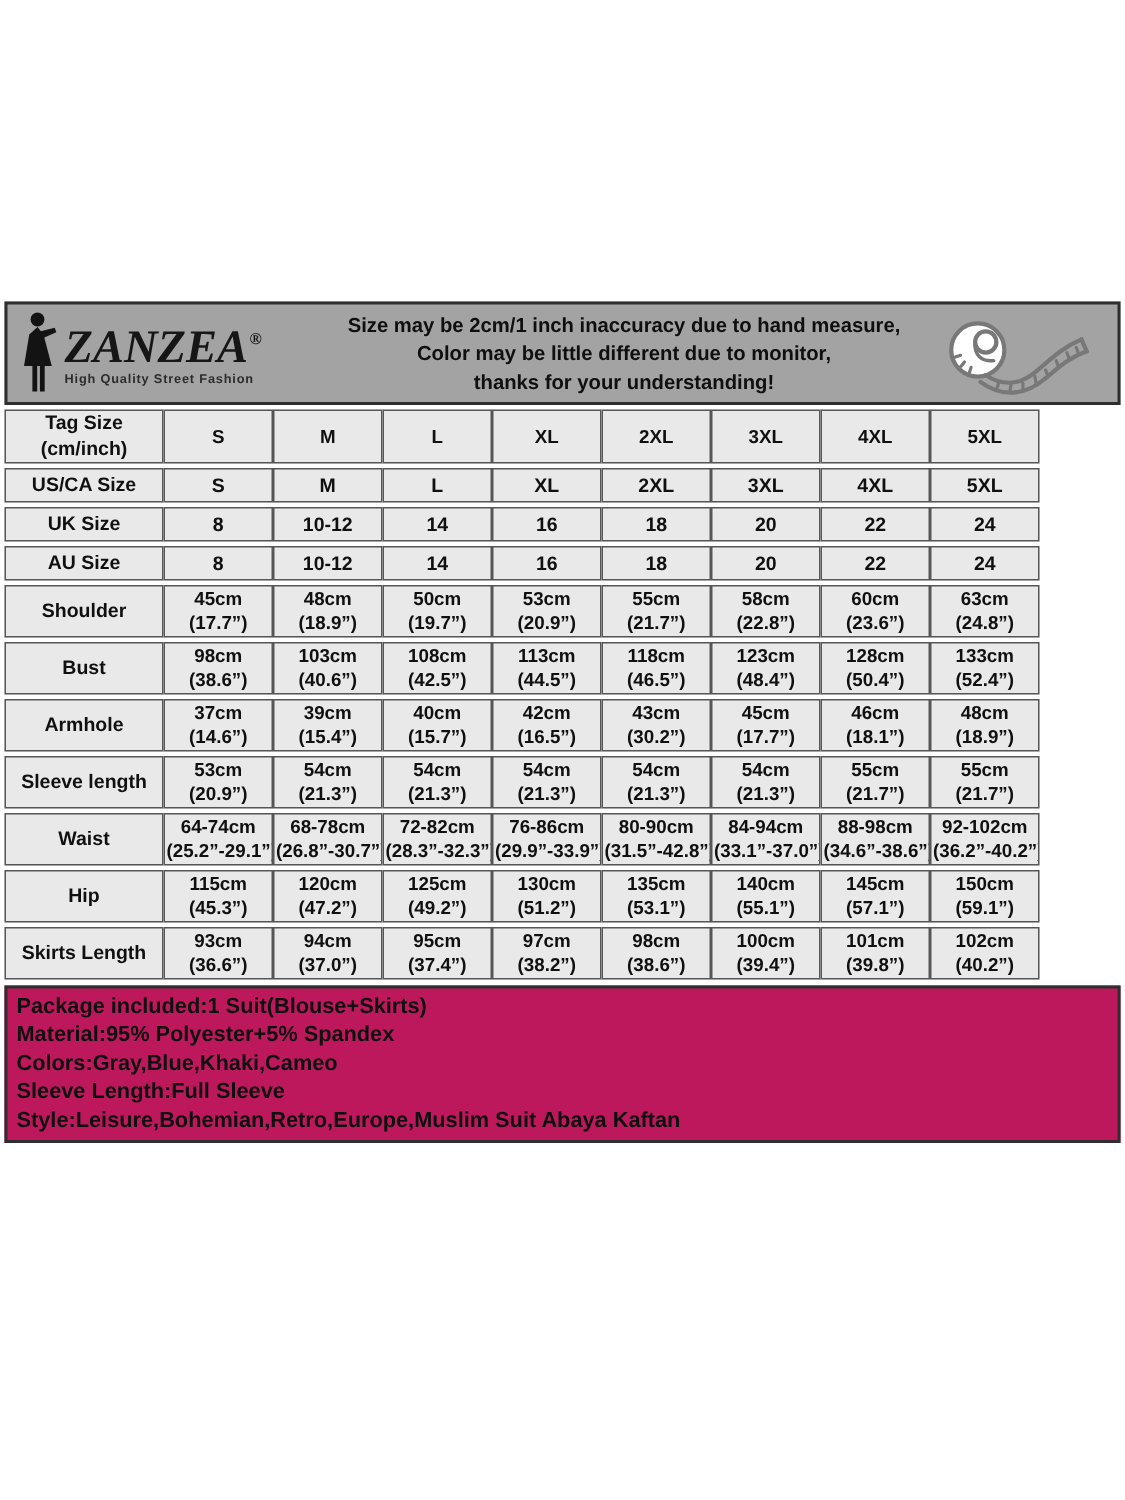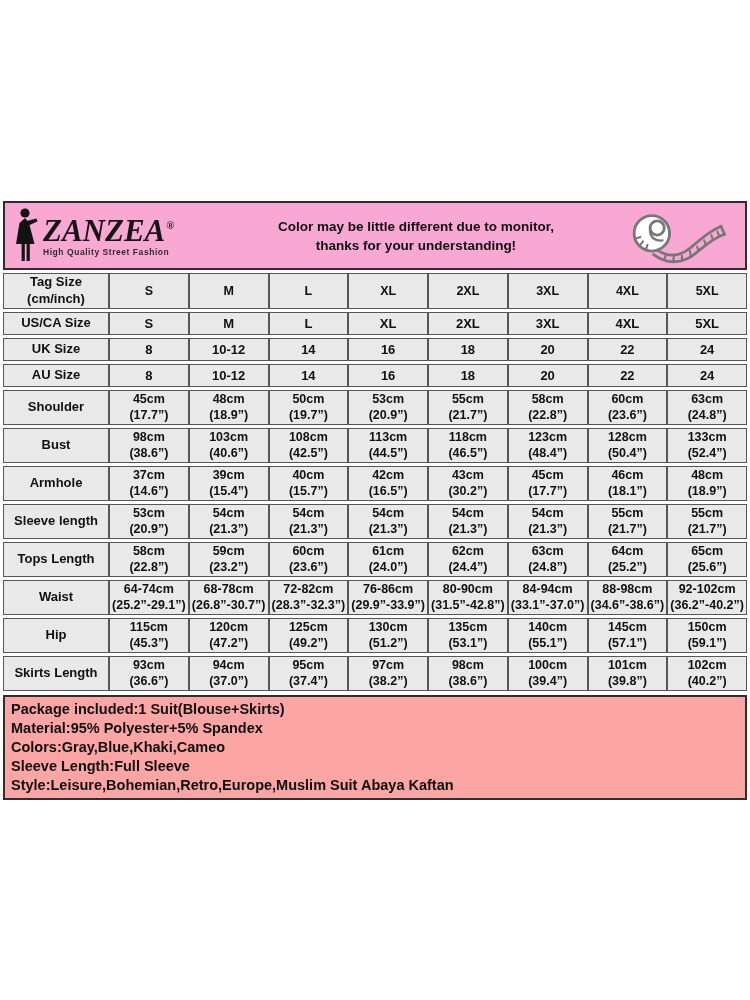--- a/index.html
+++ b/index.html
@@ -5,55 +5,55 @@
   html,body{margin:0;padding:0;}
   body{
     width:750px;height:1000px;background:#ffffff;
     font-family:"Liberation Sans",sans-serif;color:#111;
     position:relative;overflow:hidden;
   }
   .content{position:absolute;left:3px;top:201px;width:744px;}
 
   
   .header-box{
-    box-sizing:border-box;height:69px;border:2px solid #2e2e2e;background:#f9a8d4;
+    box-sizing:border-box;height:69px;border:2px solid #2e2e2e;background:#a3a3a3;
     display:flex;align-items:center;padding:0 8px;
   }
   .logo{display:flex;align-items:center;width:212px;flex:0 0 auto;}
   .logo-figure{flex:0 0 auto;margin-right:2px;}
   .logo-text{display:flex;flex-direction:column;align-items:flex-start;line-height:1;}
   .wordmark{
     font-family:"Liberation Serif",serif;font-weight:bold;font-style:italic;
     font-size:31px;letter-spacing:0px;color:#161616;white-space:nowrap;
   }
   .wordmark .reg{font-size:11px;vertical-align:super;font-style:normal;margin-left:1px;}
   .tagline{font-size:8.5px;font-weight:bold;color:#2c2c2c;letter-spacing:.55px;margin-top:2px;}
   .disclaimer{
     flex:1 1 auto;text-align:center;font-weight:bold;font-size:13.5px;
     line-height:19px;color:#0f0f0f;padding-right:4px;
   }
   .tape-wrap{flex:0 0 auto;width:126px;display:flex;justify-content:center;}
 
   
   table.size-table{
-    width:744px;table-layout:fixed;border-collapse:separate;border-spacing:0 3px;
+    width:690px;table-layout:fixed;border-collapse:separate;border-spacing:0 3px;
   }
   table.size-table td{
     border:1px solid #565656;background:#e9e9e9;text-align:center;
     vertical-align:middle;font-weight:bold;color:#101010;padding:0 1px;
     white-space:pre-line;overflow:hidden;
   }
   td.label{width:102px;font-size:13px;line-height:1.25;}
   tr.short td{height:21px;font-size:13px;}
   tr.tall  td{height:33px;font-size:12.5px;line-height:1.3;}
   tr.tall  td.label{font-size:13px;}
 
   
   .notes-box{
-    box-sizing:border-box;border:2px solid #2e2e2e;background:#fca5a5;
+    box-sizing:border-box;border:2px solid #2e2e2e;background:#be185d;
     margin-top:1px;padding:3px 6px;width:744px;
   }
   .note-line{font-size:14.5px;font-weight:600;line-height:19px;color:#0f0f0f;white-space:nowrap;}
 </style>
 </head>
 <body>
 
 <div class="content">
 
   <div class="header-box">
@@ -67,20 +67,21 @@
           <rect x="13.6" y="37" width="3.2" height="17"></rect>
         </g>
       </svg>
       <div class="logo-text">
         <div class="wordmark"><span>ZANZEA</span><span class="reg">®</span></div>
         <div class="tagline">High Quality Street Fashion</div>
       </div>
     </div>
 
     <div class="disclaimer">
+      <div>Size may be 2cm/1 inch inaccuracy due to hand measure,</div>
       <div>Color may be little different due to monitor,</div>
       <div>thanks for your understanding!</div>
     </div>
 
     <div class="tape-wrap">
       <svg width="118" height="62" viewBox="0 0 130 70" fill="none" stroke="#787878" stroke-width="3.2" stroke-linecap="round" stroke-linejoin="round" aria-hidden="true">
         <circle cx="40" cy="32" r="20" fill="#ffffff"></circle>
         <circle cx="46" cy="26" r="8" fill="#ffffff"></circle>
         <path d="M38 26 C37 36 43 41 52 40" stroke-width="2.6"></path>
         <path d="M26 46 L30 41" stroke-width="2.4"></path>
@@ -220,39 +221,20 @@
           <td>54cm
 (21.3”)</td>
           <td>54cm
 (21.3”)</td>
           <td>55cm
 (21.7”)</td>
           <td>55cm
 (21.7”)</td>
         </tr>
         <tr class="tall">
-          <td class="label">Tops Length</td>
-          <td>58cm
-(22.8”)</td>
-          <td>59cm
-(23.2”)</td>
-          <td>60cm
-(23.6”)</td>
-          <td>61cm
-(24.0”)</td>
-          <td>62cm
-(24.4”)</td>
-          <td>63cm
-(24.8”)</td>
-          <td>64cm
-(25.2”)</td>
-          <td>65cm
-(25.6”)</td>
-        </tr>
-        <tr class="tall">
           <td class="label">Waist</td>
           <td>64-74cm
 (25.2”-29.1”)</td>
           <td>68-78cm
 (26.8”-30.7”)</td>
           <td>72-82cm
 (28.3”-32.3”)</td>
           <td>76-86cm
 (29.9”-33.9”)</td>
           <td>80-90cm

